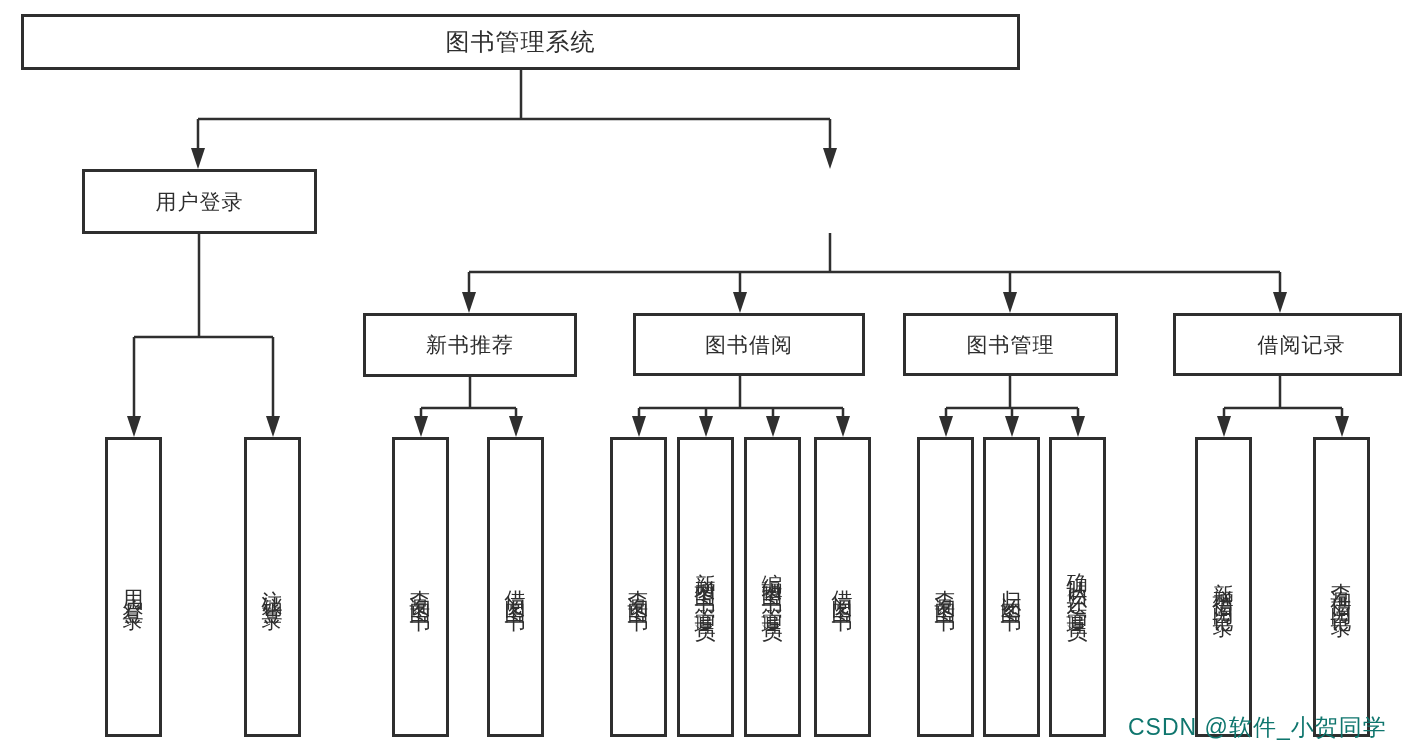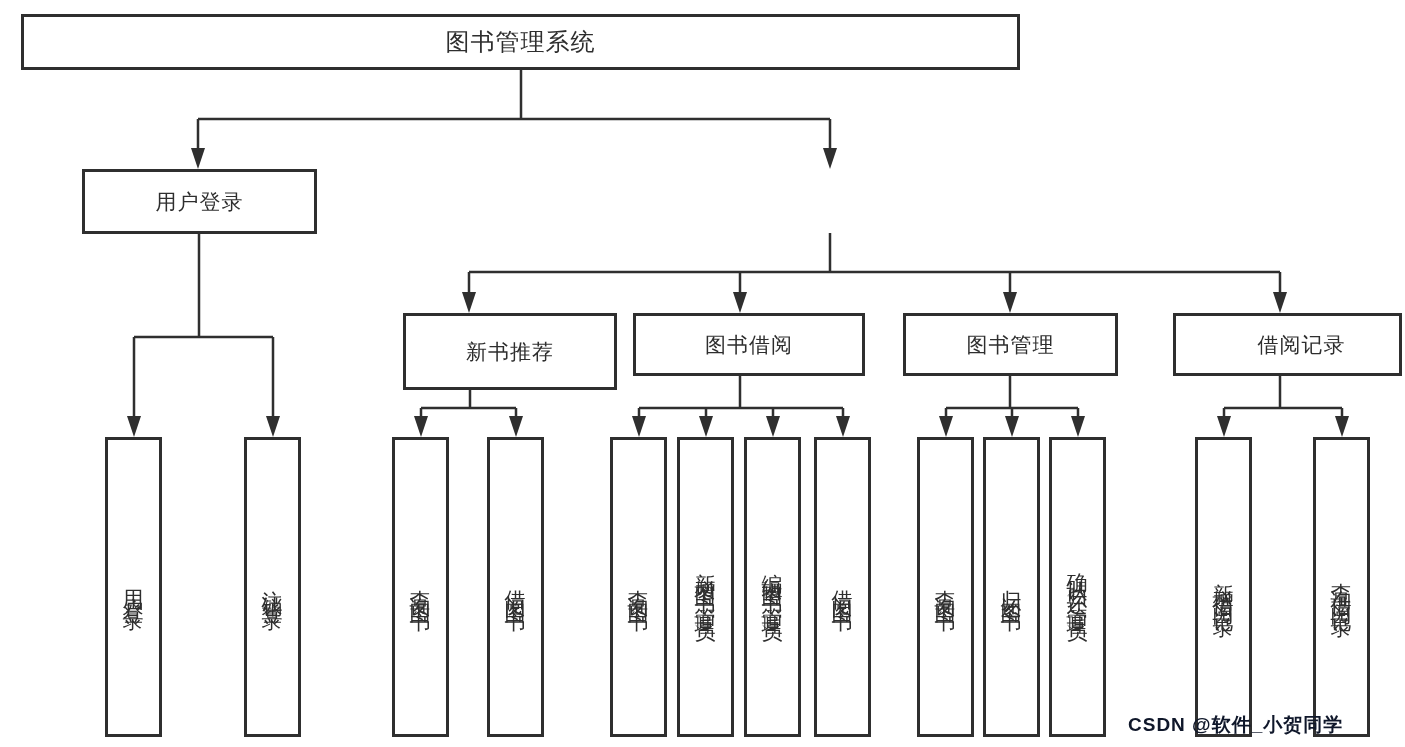--- a/index.html
+++ b/index.html
@@ -53,21 +53,21 @@
     writing-mode: vertical-rl;
     text-orientation: mixed;
     letter-spacing: 7px;
     line-height: 1;
     white-space: nowrap;
   }
   
   .n-user-login   { left: 82px;  top: 169px; width: 235px; height: 65px; }
   .n-book-mgmt    { left: 712px; top: 169px; width: 236px; height: 65px; }
   
-  .n-new-book     { left: 363px;  top: 313px; width: 214px; height: 77px; margin-left: 40px; }
+  .n-new-book     { left: 363px;  top: 313px; width: 214px; height: 64px; }
   .n-book-borrow  { left: 633px;  top: 313px; width: 232px; height: 63px; }
   .n-cur-borrow   { left: 903px;  top: 313px; width: 215px; height: 63px; }
   .n-borrow-rec   { left: 1173px; top: 313px; width: 229px; height: 63px; padding-left: 28px; }
   
   .l-ua { left: 105px; }
   .l-ub { left: 244px; }
   .l-na { left: 392px; }
   .l-nb { left: 487px; }
   .l-ba { left: 610px; }
   .l-bb { left: 677px; }
@@ -75,26 +75,25 @@
   .l-bd { left: 814px; }
   .l-ca { left: 917px; }
   .l-cb { left: 983px; }
   .l-cc { left: 1049px; }
   .l-ea { left: 1195px; }
   .l-eb { left: 1313px; }
   .watermark {
     position: absolute;
     left: 1128px;
     top: 712px;
-    font-size: 19px;
-    color: #0f172a;
+    font-size: 23px;
+    color: #0f766e;
     white-space: nowrap;
     z-index: 5;
     letter-spacing: 1px;
-    font-weight: bold;
   }
 </style>
 </head>
 <body>
 
 <div class="canvas">
 
   <svg class="connectors" viewBox="0 0 1405 747" xmlns="http://www.w3.org/2000/svg">
     <g stroke="#2f2f2f" stroke-width="2.5" fill="none">
 

